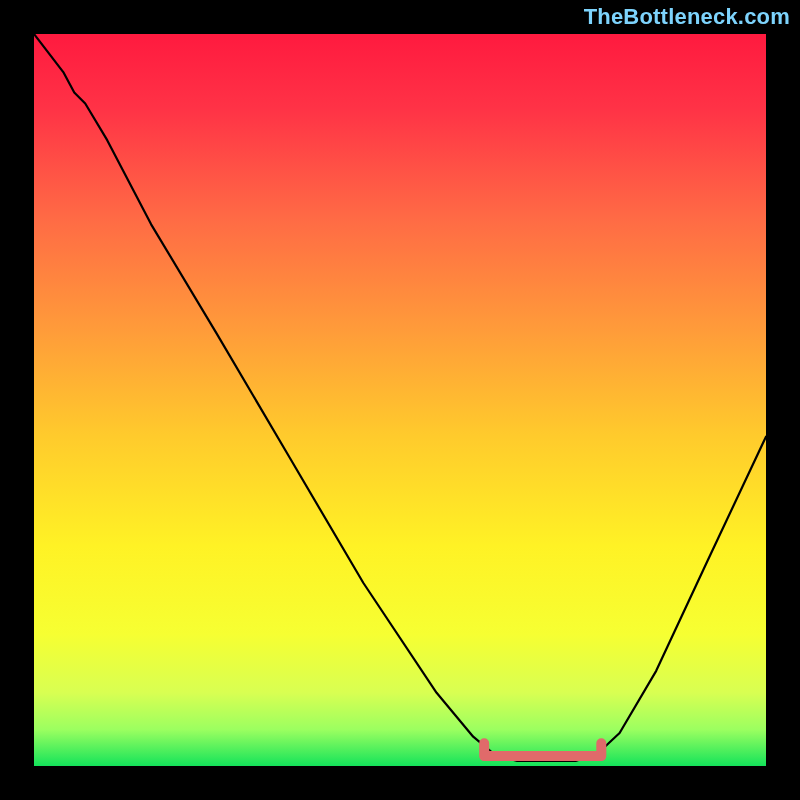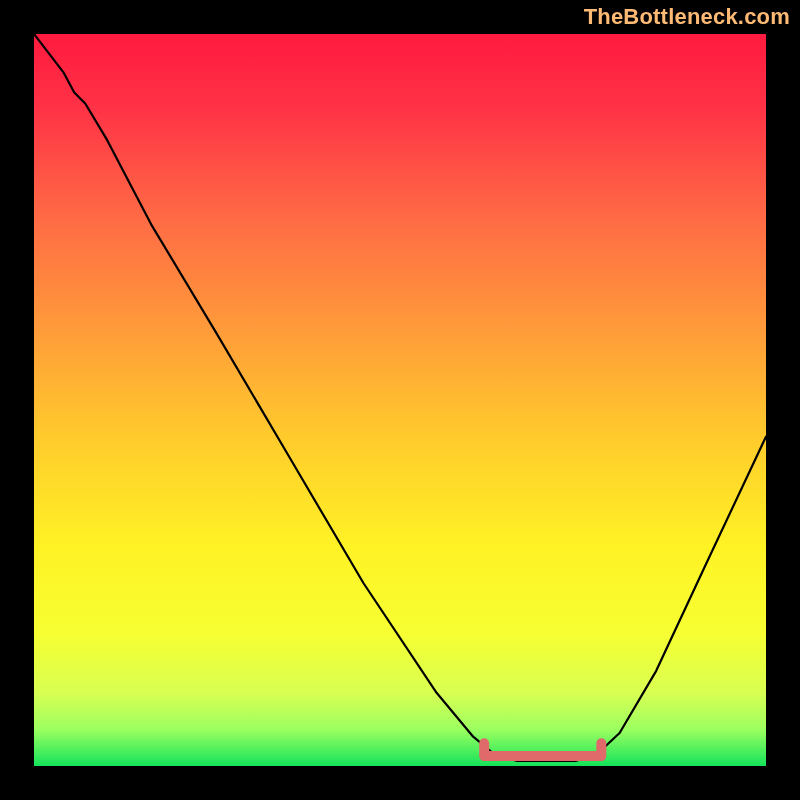--- a/index.html
+++ b/index.html
@@ -14,21 +14,21 @@
   .frame {
     position: relative;
     width: 800px;
     height: 800px;
     background: #000;
   }
   .watermark {
     position: absolute;
     top: 4px;
     right: 10px;
-    color: #fdba74;
+    color: #7dd3fc;
     font-size: 22px;
     font-weight: 600;
     z-index: 5;
     letter-spacing: 0.2px;
   }
   .plot {
     position: absolute;
     left: 34px;
     top: 34px;
     width: 732px;

